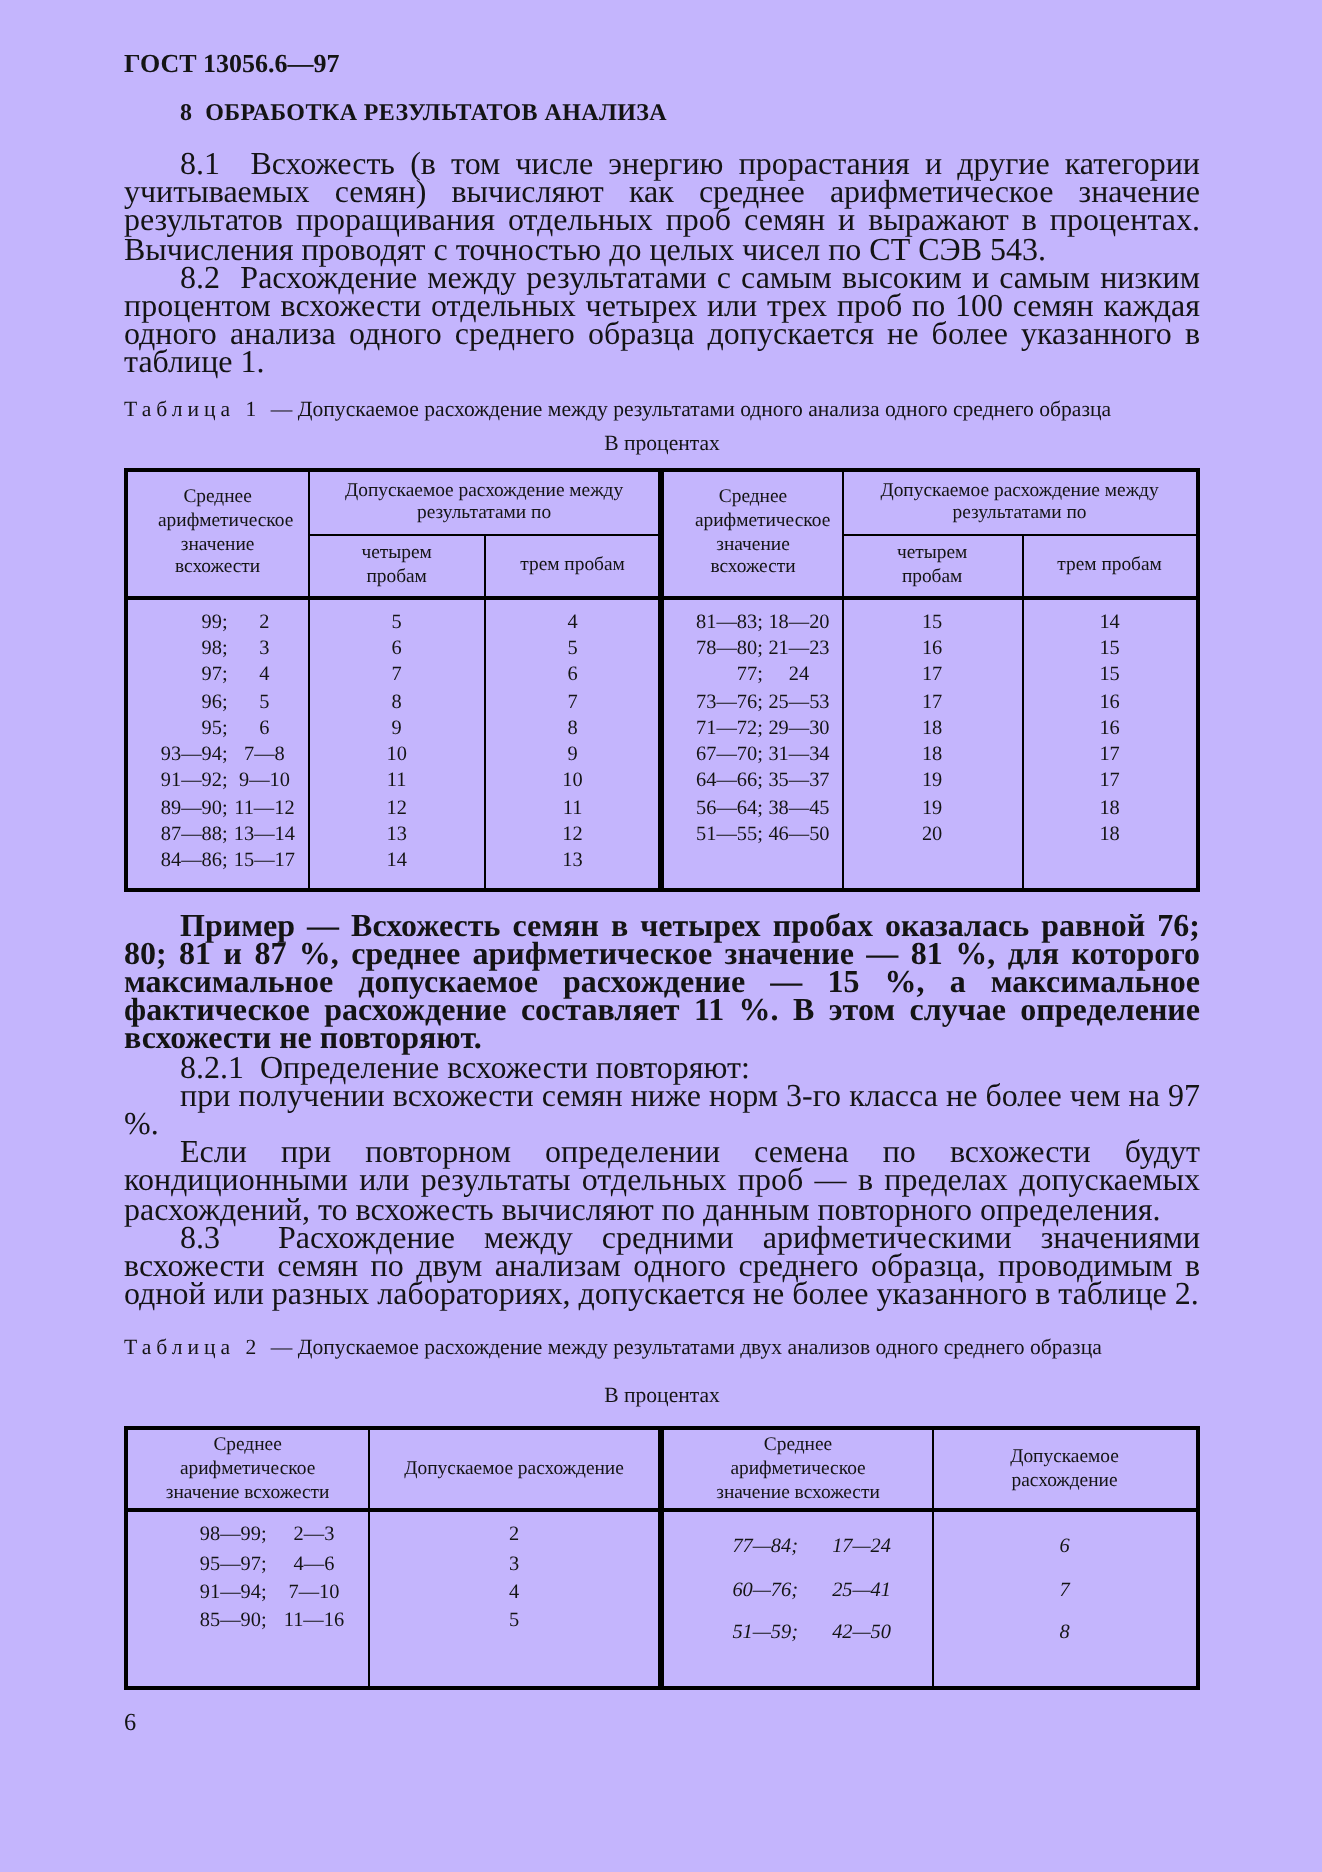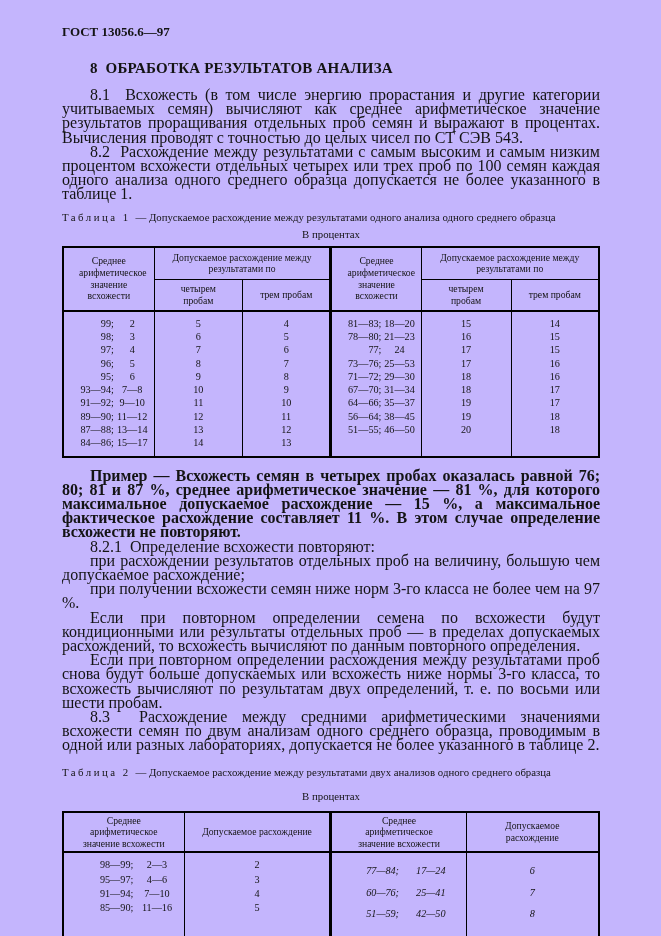--- a/index.html
+++ b/index.html
@@ -8,21 +8,21 @@
     width:661px;height:936px;
     margin:0 auto;
     background:#c4b5fd;
     box-sizing:border-box;
     padding:24px 61px 0 62px;
     font-family:"Liberation Serif","DejaVu Serif",serif;
     color:#141414;
     overflow:hidden;
   }
   .doc-code{font-weight:bold;font-size:13px;line-height:15px;}
-  .heading{font-weight:bold;font-size:15px;line-height:15px;margin:22px 0 12px 28px;letter-spacing:.2px;}
+  .heading{font-weight:bold;font-size:12px;line-height:15px;margin:10px 0 12px 28px;letter-spacing:.2px;}
   p.body{font-size:16px;line-height:14.2px;text-align:justify;margin:0;text-indent:28px;}
   p.example{font-weight:bold;margin-top:11px;}
   .tcaption{font-size:10.8px;line-height:13px;margin-top:9px;}
   .tcaption .tlabel{letter-spacing:2.5px;margin-right:2px;}
   .units{font-size:10.8px;line-height:13px;text-align:center;margin:4px 0 5px 0;}
   .units.u2{margin:11px 0 8px 0;}
   .tcaption.c2{margin-top:13px;}
 
   table{border-collapse:collapse;width:538px;table-layout:fixed;border:2px solid #000;}
   th{font-weight:normal;font-size:9.7px;line-height:11.6px;border:1px solid #000;padding:2px 15px;text-align:center;vertical-align:middle;}
@@ -269,24 +269,22 @@
             </div>
           </td>
         <td></td>
         <td></td>
       </tr>
     </tbody>
   </table>
 
   <p class="body example">Пример — Всхожесть семян в четырех пробах оказалась равной 76; 80; 81 и 87 %, среднее арифметическое значение — 81 %, для которого максимальное допускаемое расхождение — 15 %, а максимальное фактическое расхождение составляет 11 %. В этом случае определение всхожести не повторяют.</p>
   <p class="body">8.2.1&nbsp;&nbsp;Определение всхожести повторяют:</p>
-  <p class="body">при расхождении результатов отдельных проб на величину, большую чем допускаемое расхождение;</p>
   <p class="body">при получении всхожести семян ниже норм 3-го класса не более чем на 97 %.</p>
   <p class="body">Если при повторном определении семена по всхожести будут кондиционными или результаты отдельных проб — в пределах допускаемых расхождений, то всхожесть вычисляют по данным повторного определения.</p>
-  <p class="body">Если при повторном определении расхождения между результатами проб снова будут больше допускаемых или всхожесть ниже нормы 3-го класса, то всхожесть вычисляют по результатам двух определений, т. е. по восьми или шести пробам.</p>
   <p class="body">8.3&nbsp;&nbsp;Расхождение между средними арифметическими значениями всхожести семян по двум анализам одного среднего образца, проводимым в одной или разных лабораториях, допускается не более указанного в таблице 2.</p>
 
   <div class="tcaption c2">
     <span class="tlabel">Таблица 2</span>
     <span>— Допускаемое расхождение между результатами двух анализов одного среднего образца</span>
   </div>
   <div class="units u2">В процентах</div>
 
   <table class="t2">
     <colgroup>

